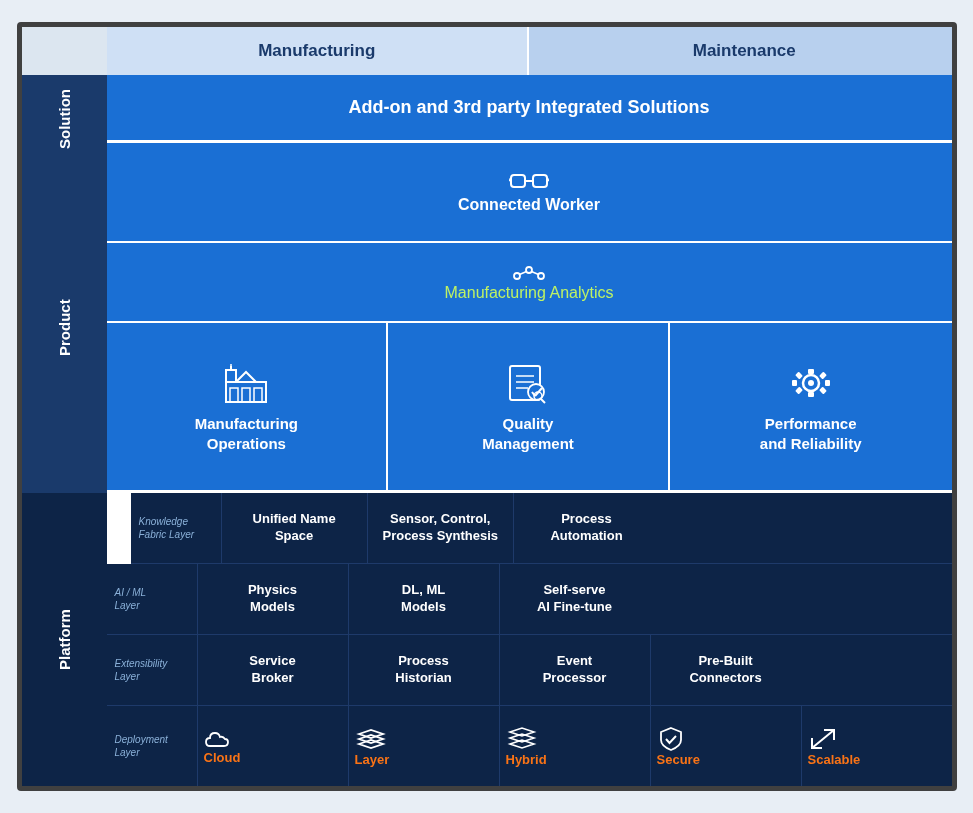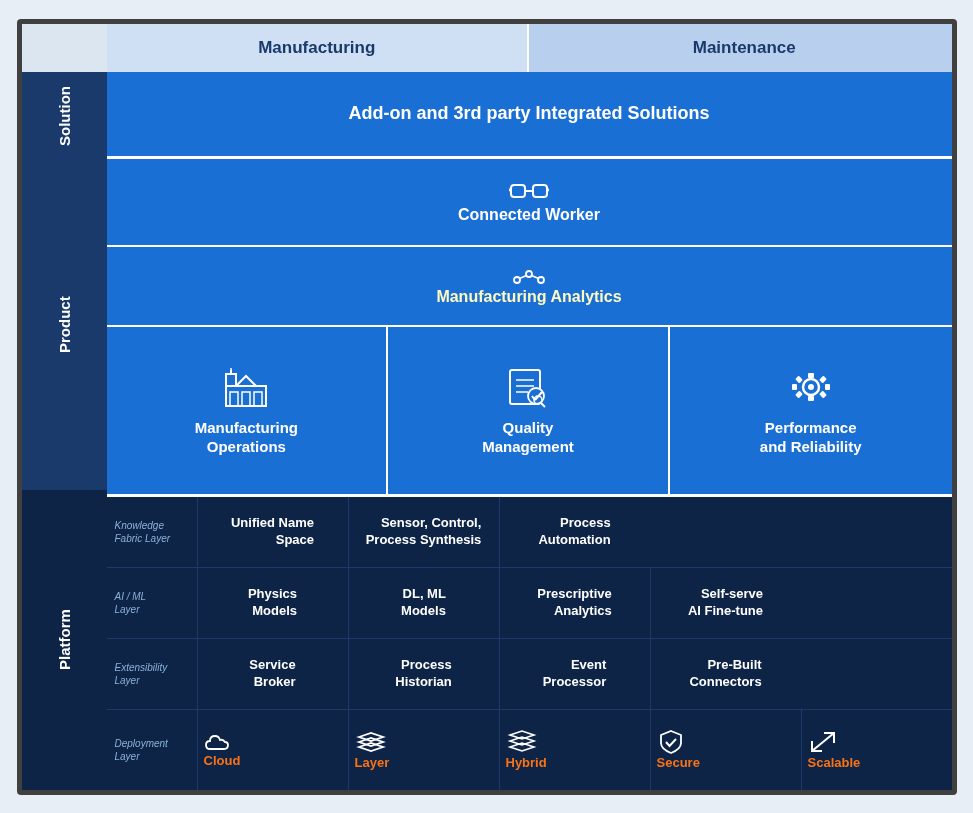--- a/index.html
+++ b/index.html
@@ -85,40 +85,40 @@
       display: flex;
       flex-direction: column;
     }
 
     
     .solution-row {
       background: #1a6fd4;
       display: flex;
       align-items: center;
       justify-content: center;
-      height: 87px;
+      height: 68px;
       border-bottom: 3px solid white;
     }
     .solution-text {
       color: white;
       font-weight: 700;
       font-size: 18px;
       text-align: center;
     }
 
     
     .connected-worker-row {
       background: #1a6fd4;
       display: flex;
       flex-direction: column;
       align-items: center;
       justify-content: center;
       padding: 10px;
       border-bottom: 2px solid white;
-      height: 88px;
+      height: 100px;
     }
     .connected-worker-row .icon-svg {
       margin-bottom: 4px;
     }
     .connected-worker-text {
       color: white;
       font-weight: 700;
       font-size: 16px;
     }
 
@@ -127,22 +127,22 @@
       background: #1a6fd4;
       display: flex;
       flex-direction: column;
       align-items: center;
       justify-content: center;
       padding: 10px;
       border-bottom: 2px solid white;
       height: 80px;
     }
     .analytics-text {
-      color: #fef9c3;
-      font-weight: 700;
+      color: #bef264;
+      font-weight: 400;
       font-size: 16px;
     }
 
     
     .product-cards-row {
       display: grid;
       grid-template-columns: 1fr 1fr 1fr;
       background: #1a6fd4;
       border-bottom: 3px solid white;
       height: 170px;
@@ -181,21 +181,21 @@
     .platform-row-label {
       padding: 6px 8px;
       color: #8ab0d8;
       font-size: 10px;
       line-height: 1.3;
       font-style: italic;
     }
     .platform-cell {
       padding: 8px 6px;
       color: white;
-      text-align: right;
+      text-align: center;
       border-left: 1px solid #1e3a6a;
       display: flex;
       flex-direction: column;
       align-items: center;
       justify-content: center;
       min-height: 70px;
     }
     .platform-cell .cell-main {
       font-weight: 700;
       font-size: 13px;
@@ -318,21 +318,21 @@
             <rect x="13.5" y="12.5" width="5" height="6" rx="1" fill="white" transform="rotate(-45 16 15.5)"></rect>
             <rect x="37.5" y="12.5" width="5" height="6" rx="1" fill="white" transform="rotate(45 40 15.5)"></rect>
             <rect x="13.5" y="27.5" width="5" height="6" rx="1" fill="white" transform="rotate(45 16 30.5)"></rect>
             <rect x="37.5" y="27.5" width="5" height="6" rx="1" fill="white" transform="rotate(-45 40 30.5)"></rect>
           </svg>
           <span class="card-title">Performance<br>and Reliability</span>
         </div>
 
       </div>
 
-      <div class="platform-row" style="grid-template-columns: 90px 1fr 1fr 1fr 1fr 1fr;">
+      <div class="platform-row" style="grid-template-columns: 90px 1fr 1fr 1fr 1fr 1fr; margin-left: 24px;">
         <div class="platform-row-label">Knowledge<br>Fabric Layer</div>
 
         <div class="platform-cell">
           <span class="cell-main">Unified Name<br>Space</span>
         </div>
 
         <div class="platform-cell" style="grid-column: span 1;">
           <span class="cell-main">Sensor, Control,<br>Process Synthesis</span>
         </div>
 
@@ -342,23 +342,20 @@
         </div>
       </div>
 
       <div class="platform-row">
         <div class="platform-row-label">AI / ML<br>Layer</div>
         <div class="platform-cell">
           <span class="cell-main">Physics<br>Models</span>
         </div>
         <div class="platform-cell">
           <span class="cell-main">DL, ML<br>Models</span>
-        </div>
-        <div class="platform-cell">
-          <span class="cell-main">Prescriptive<br>Analytics</span>
         </div>
         <div class="platform-cell">
           <span class="cell-main">Self-serve<br>AI Fine-tune</span>
         </div>
       </div>
 
       <div class="platform-row">
         <div class="platform-row-label">Extensibility<br>Layer</div>
         <div class="platform-cell">
           <span class="cell-main">Service<br>Broker</span>

